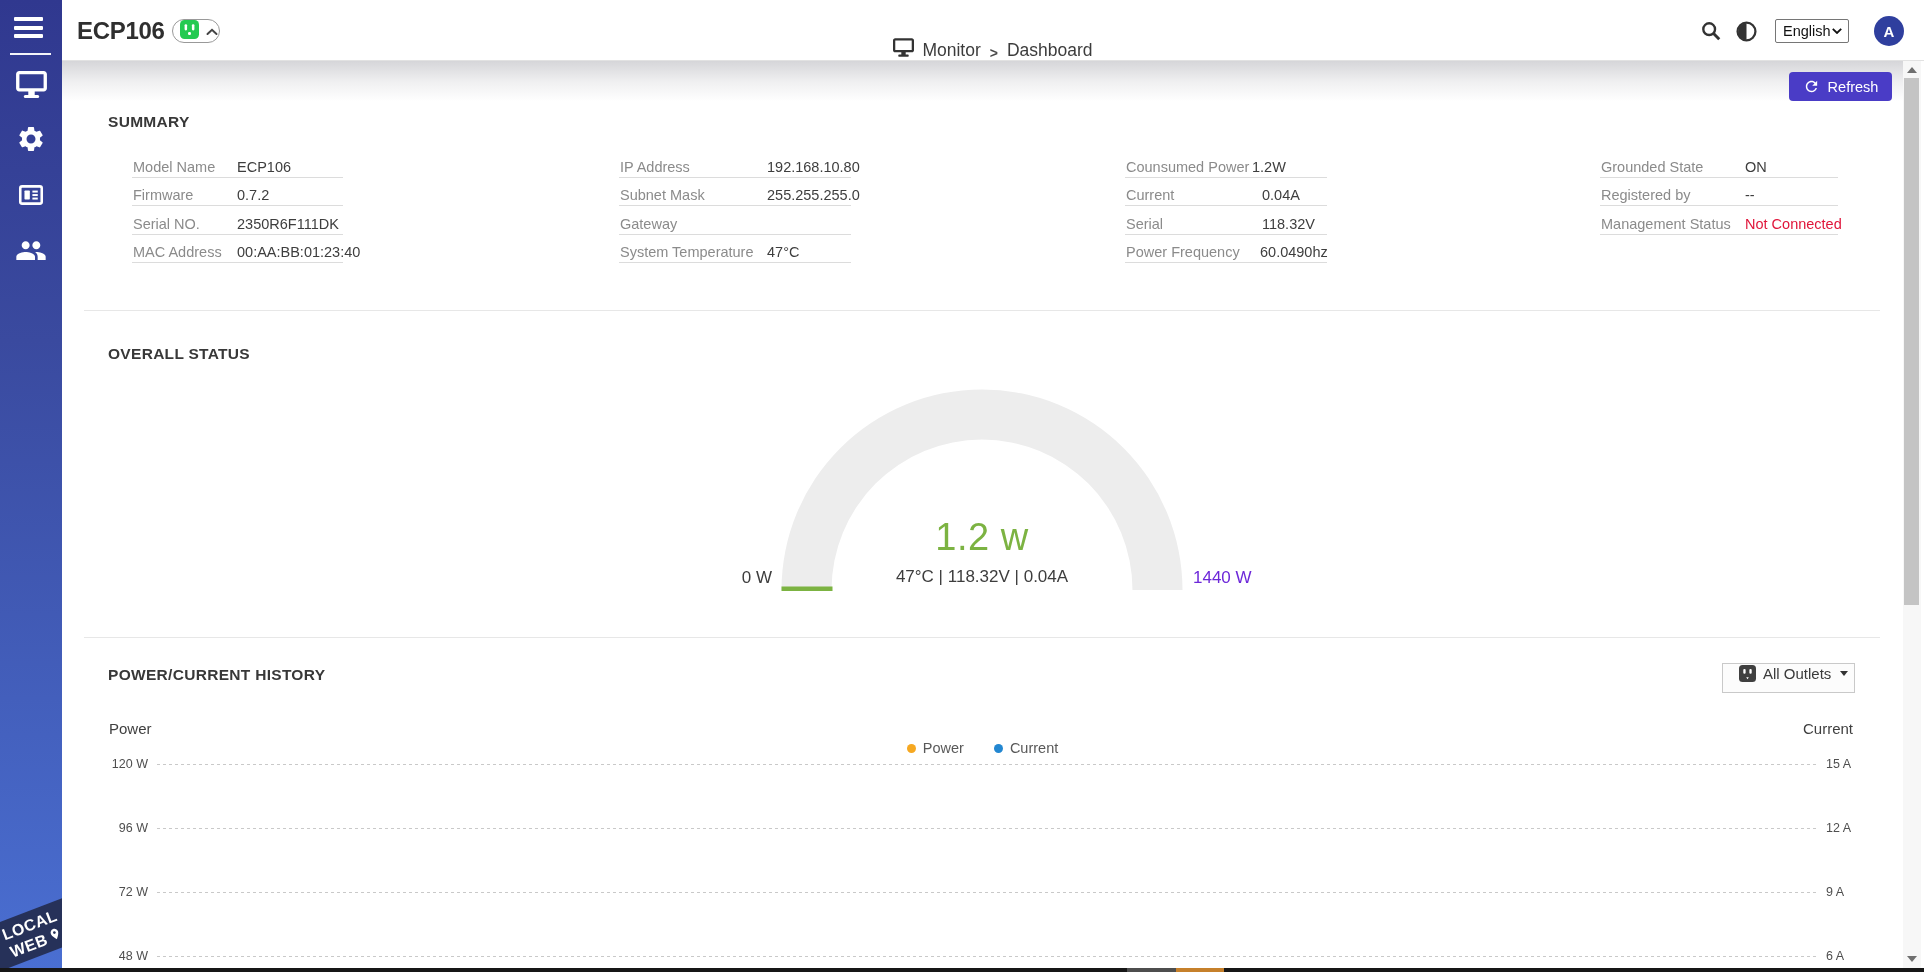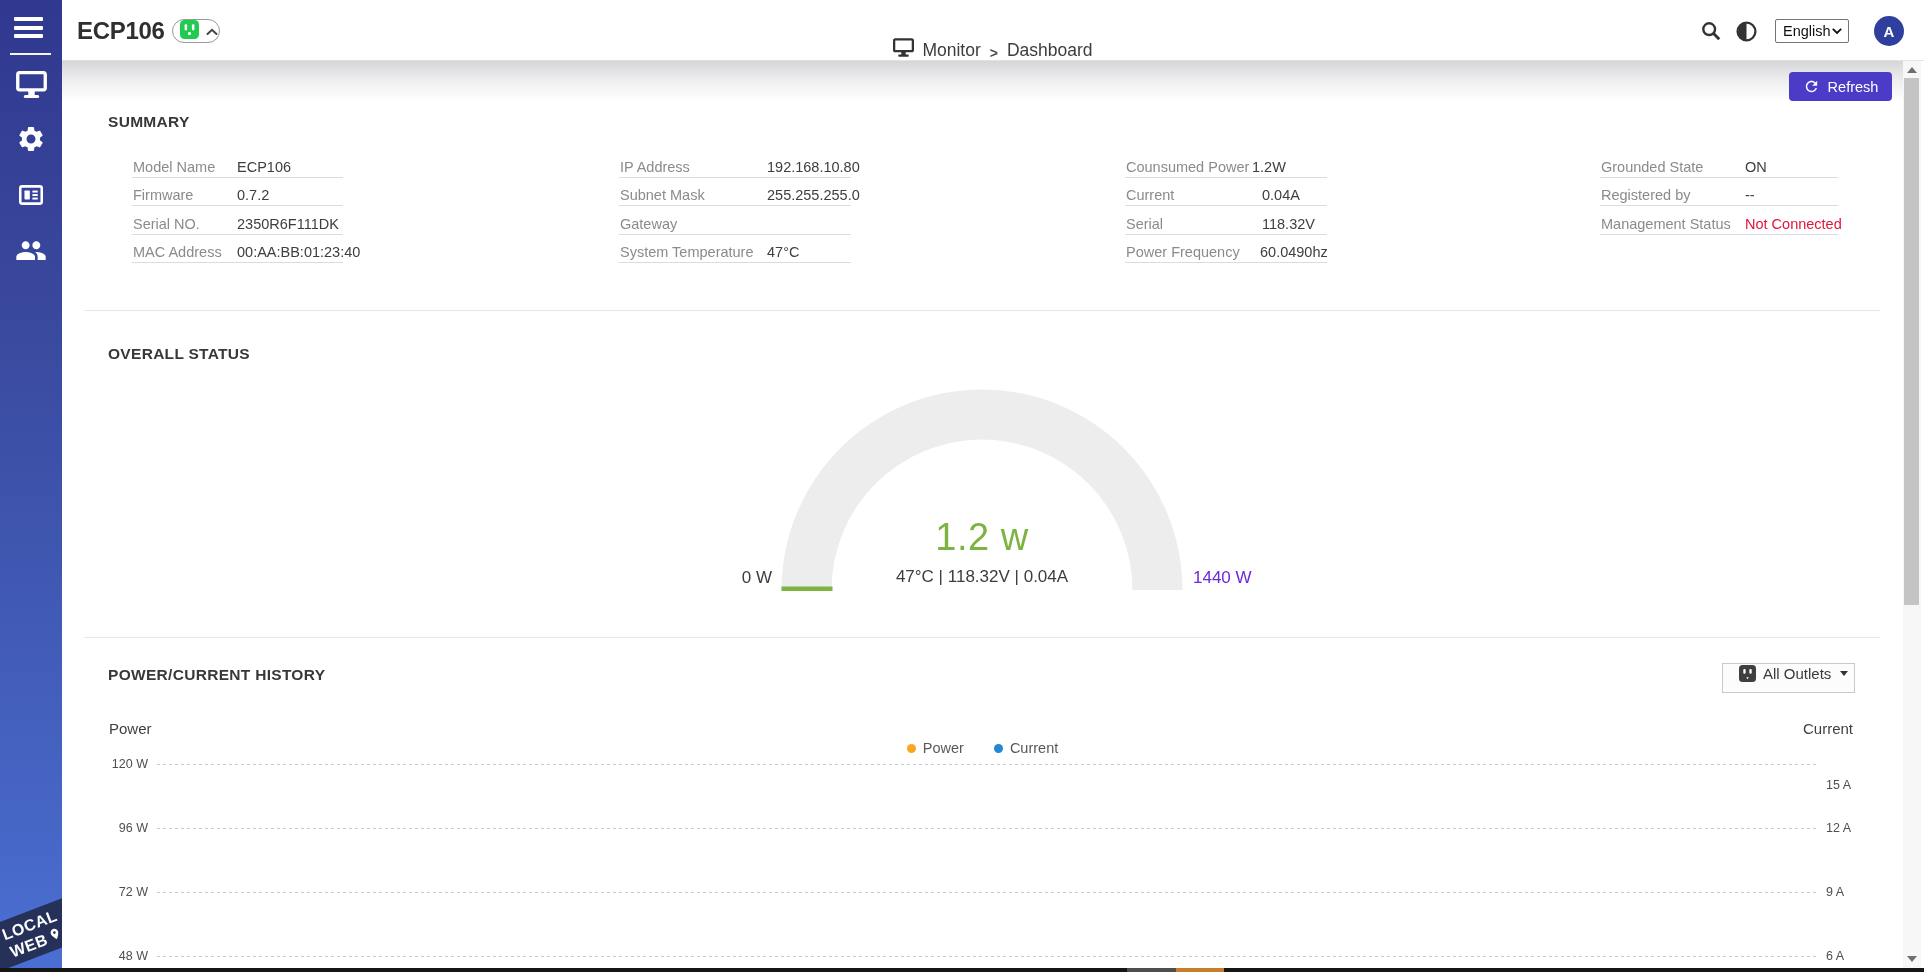--- a/index.html
+++ b/index.html
@@ -307,21 +307,21 @@
       <span>Power</span>
     </div>
     <div class="legend-item">
       <span class="legend-dot" style="background:#2387d1"></span>
       <span>Current</span>
     </div>
   </div>
   <div id="chart-grid">
       <div class="gridline" style="top: 703px;"></div>
       <div class="tick-left" style="top: 703px;">120 W</div>
-      <div class="tick-right" style="top: 724px;">15 A</div>
+      <div class="tick-right" style="top: 703px;">15 A</div>
       <div class="gridline" style="top: 767px;"></div>
       <div class="tick-left" style="top: 767px;">96 W</div>
       <div class="tick-right" style="top: 767px;">12 A</div>
       <div class="gridline" style="top: 831px;"></div>
       <div class="tick-left" style="top: 831px;">72 W</div>
       <div class="tick-right" style="top: 831px;">9 A</div>
       <div class="gridline" style="top: 895px;"></div>
       <div class="tick-left" style="top: 895px;">48 W</div>
       <div class="tick-right" style="top: 895px;">6 A</div>
     </div>

